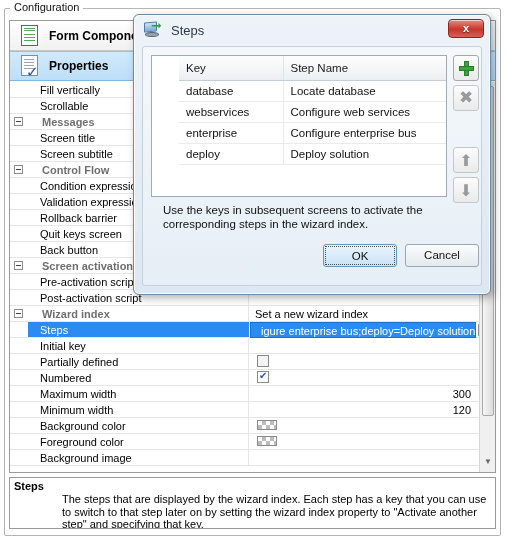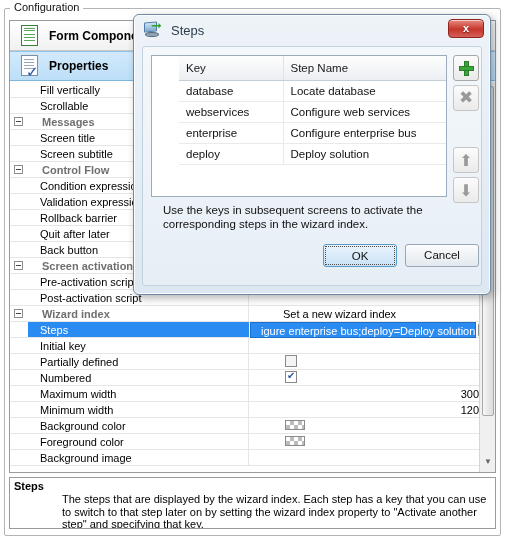--- a/index.html
+++ b/index.html
@@ -76,21 +76,21 @@
   }
   .prow .gut{position:absolute;left:0;top:0;width:18px;height:15px;}
   .prow .namecell{
     position:absolute;left:18px;top:0;width:221px;height:15px;
     overflow:hidden;box-sizing:border-box;
     border-right:1px solid #e6e6e6;
   }
   .prow .nm{position:absolute;left:12px;top:0;}
   .prow.group .nm{left:14px;font-weight:bold;color:#6f6f6f;}
   .prow .valcell{
-    position:absolute;left:240px;top:0;right:8px;height:15px;overflow:hidden;margin-left:28px;
+    position:absolute;left:240px;top:0;right:16px;height:15px;overflow:hidden;
   }
   .prow .val{position:absolute;left:5px;top:0;}
   .prow .val.right{left:auto;right:8px;}
   .expander{
     position:absolute;left:4px;top:3px;width:9px;height:9px;
     border:1px solid #8c8c8c;background:#fff;box-sizing:border-box;
   }
   .expander::before{
     content:"";position:absolute;left:1px;top:3px;width:5px;height:1px;background:#444;
   }
@@ -380,21 +380,21 @@
         <div class="namecell">
           <span class="nm">Rollback barrier</span>
         </div>
         <div class="valcell">
           <span class="val"></span>
         </div>
       </div>
       <div class="prow">
         <div class="gut"></div>
         <div class="namecell">
-          <span class="nm">Quit after later</span>
+          <span class="nm">Quit keys screen</span>
         </div>
         <div class="valcell">
           <span class="val"></span>
         </div>
       </div>
       <div class="prow">
         <div class="gut"></div>
         <div class="namecell">
           <span class="nm">Back button</span>
         </div>

